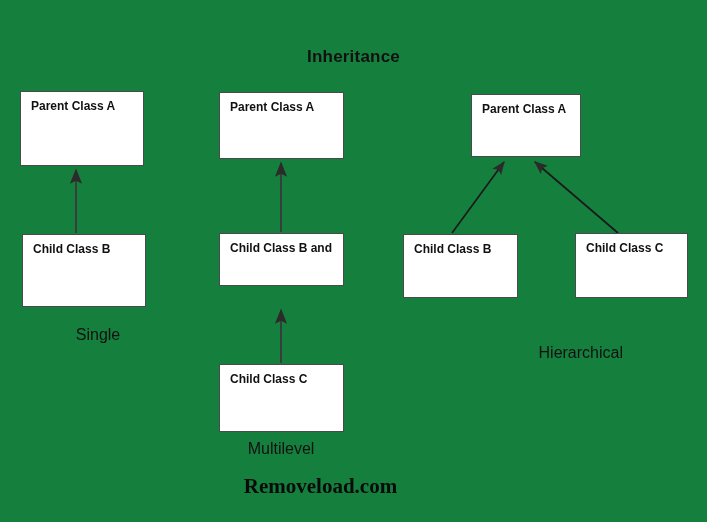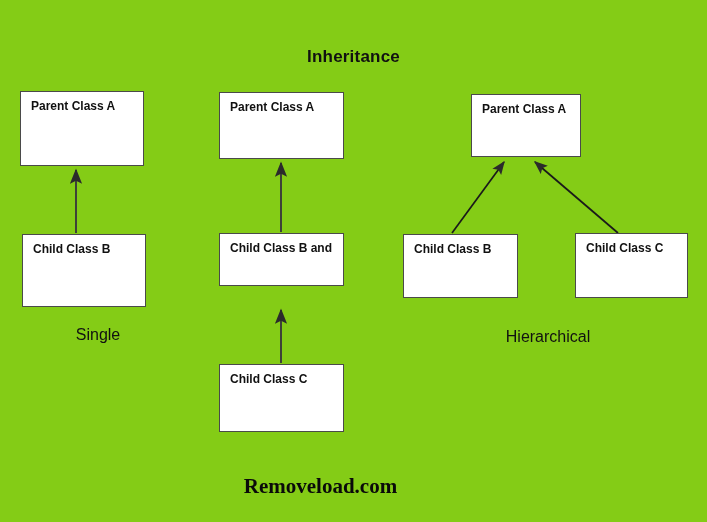--- a/index.html
+++ b/index.html
@@ -4,21 +4,21 @@
 <style>
   html, body {
     margin: 0;
     padding: 0;
     background: #ffffff;
   }
   #canvas {
     position: relative;
     width: 707px;
     height: 522px;
-    background: #84cc16;
+    background: #15803d;
     overflow: hidden;
     font-family: "Liberation Sans", sans-serif;
   }
   .title {
     position: absolute;
     font-weight: bold;
     color: #111111;
     white-space: nowrap;
     text-align: center;
   }
@@ -117,30 +117,31 @@
   <div class="box" style="left:219px; top:233px; width:125px; height:53px;">
     <span class="box-label">
       <span class="l1">Child Class B and</span>
     </span>
   </div>
 
   <div class="box" style="left:219px; top:364px; width:125px; height:68px;">
     <span class="box-label">Child Class C</span>
   </div>
 
+  <div class="caption" style="left:206px; top:440px; width:150px;">Multilevel</div>
 
   <div class="box" style="left:471px; top:94px; width:110px; height:63px;">
     <span class="box-label">Parent Class A</span>
   </div>
 
   <div class="box" style="left:403px; top:234px; width:115px; height:64px;">
     <span class="box-label">Child Class B</span>
   </div>
 
   <div class="box" style="left:575px; top:233px; width:113px; height:65px;">
     <span class="box-label">Child Class C</span>
   </div>
 
-  <div class="caption" style="left:473px; top:328px; width:150px;">Hierarchical</div>
+  <div class="caption" style="left:473px; top:344px; width:150px;text-align:right;">Hierarchical</div>
 
   <div id="watermark">Removeload.com</div>
 
 </div>
 
 </body></html>

